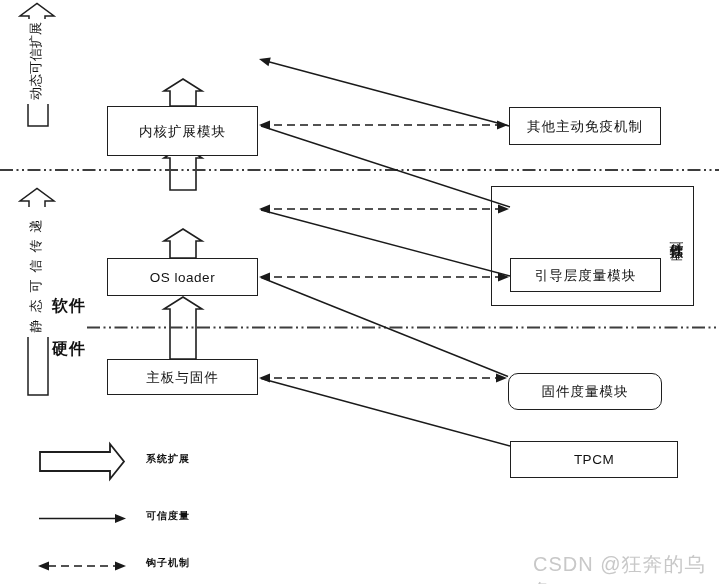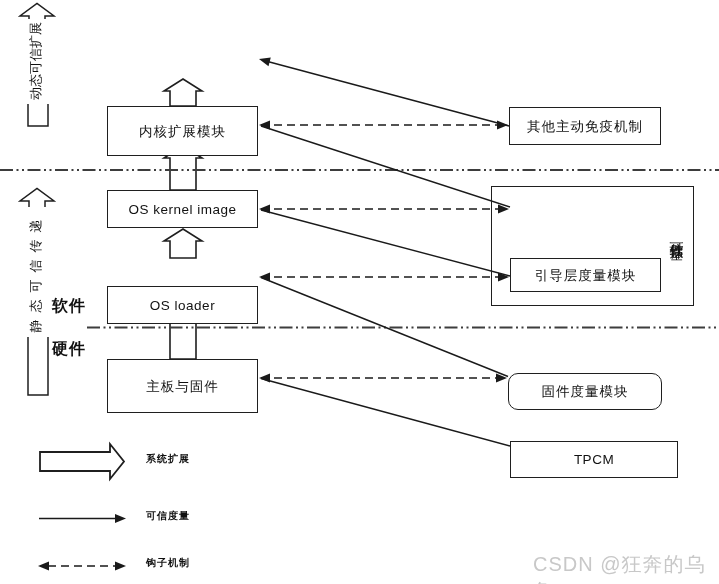--- a/index.html
+++ b/index.html
@@ -96,27 +96,24 @@
       <polygon fill="#1a1a1a" points="126,566 115,561.5 115,570.5"></polygon>
     </g>
   </svg>
 
   <div class="container-box" style="left:491px;top:186px;width:203px;height:120px;"></div>
   <div class="vtext" style="left:666px;top:231px;height:76px;">可信软件基</div>
 
   <div class="box" style="left:107px;top:106px;width:151px;height:50px;">
     <span>内核扩展模块</span>
   </div>
-  <div class="box en" style="left:107px;top:190px;width:151px;height:38px;">
-    <span>OS kernel image</span>
-  </div>
-  <div class="box en" style="left:107px;top:258px;width:151px;height:38px;margin-top:28px;">
+  <div class="box en" style="left:107px;top:258px;width:151px;height:38px;">
     <span>OS loader</span>
   </div>
-  <div class="box" style="left:107px;top:359px;width:151px;height:54px;">
+  <div class="box" style="left:107px;top:359px;width:151px;height:36px;">
     <span>主板与固件</span>
   </div>
 
   <div class="box" style="left:509px;top:107px;width:152px;height:38px;">
     <span>其他主动免疫机制</span>
   </div>
   <div class="box" style="left:510px;top:258px;width:151px;height:34px;">
     <span>引导层度量模块</span>
   </div>
   <div class="box" style="left:508px;top:373px;width:154px;height:37px;border-radius:10px;">

